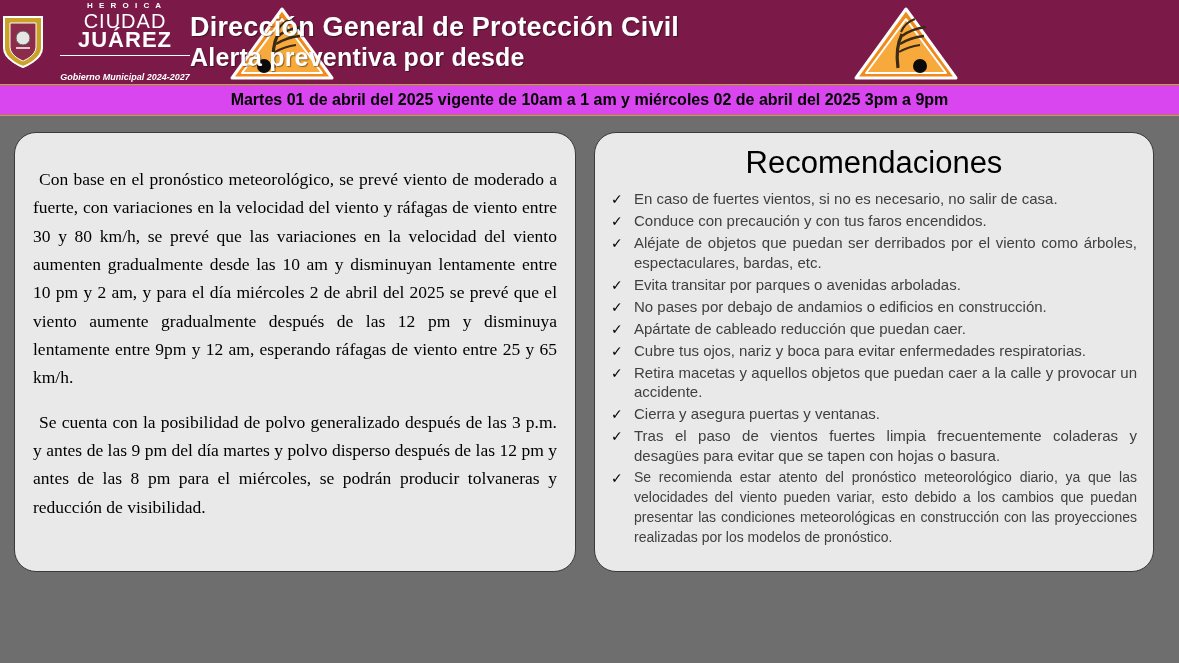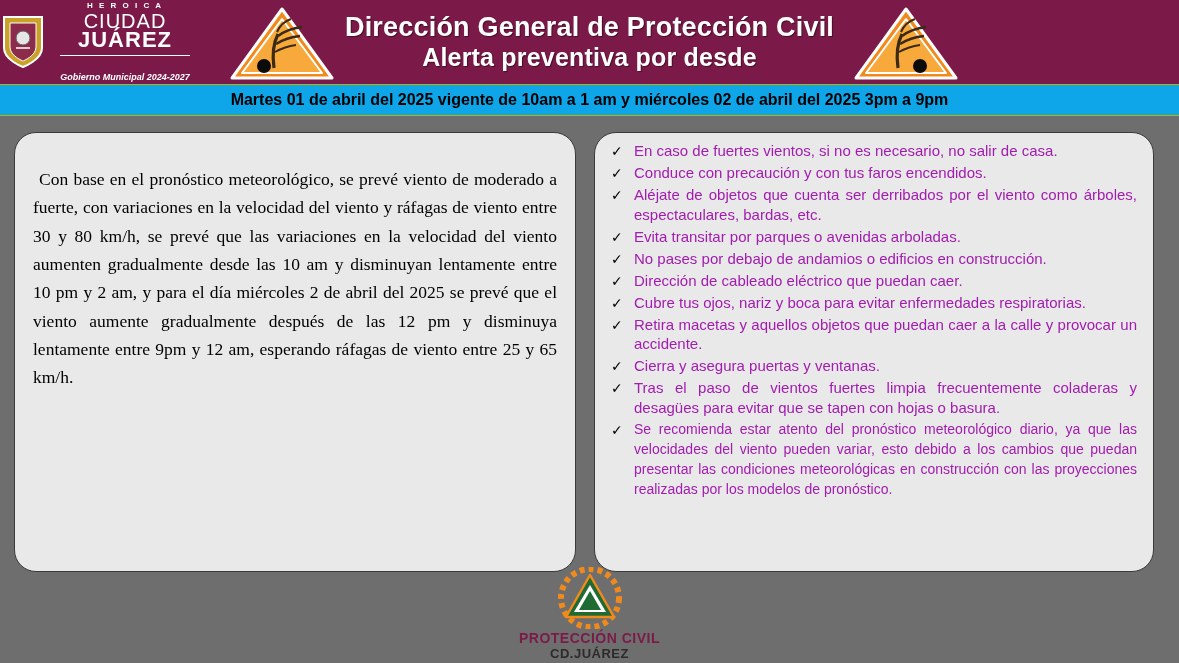--- a/index.html
+++ b/index.html
@@ -68,21 +68,21 @@
   .logo-gob {
     font-size: 9px;
     font-style: italic;
     font-weight: bold;
     margin-top: 3px;
     border-top: 1px solid #ffffff;
     padding-top: 17px;
   }
   .header-titles {
     flex: 1;
-    text-align: center;
+    text-align: left;
     color: #ffffff;
     z-index: 2;
   }
   .header-title-1 {
     font-size: 27px;
     font-weight: bold;
     letter-spacing: 0.2px;
     text-shadow: 1px 1px 1px rgba(0,0,0,0.45);
     line-height: 1.15;
   }
@@ -98,21 +98,21 @@
     top: 6px;
     width: 108px;
     height: 76px;
   }
   .warn-left  { left: 228px; }
   .warn-right { left: 852px; }
 
   
   .datebar {
     height: 30px;
-    background: #0ea5e9;
+    background: #d946ef;
     display: flex;
     align-items: center;
     justify-content: center;
     border-top: 1px solid #b5b500;
     border-bottom: 1px solid #b5b500;
   }
   .datebar-text {
     font-size: 16px;
     font-weight: bold;
     color: #000000;
@@ -177,21 +177,21 @@
     width: 14px;
     font-size: 14px;
     line-height: 1.35;
     color: #000000;
     font-family: "DejaVu Sans", sans-serif;
     padding-top: 1px;
   }
   .reco-text {
     font-size: 15px;
     line-height: 1.33;
-    color: #a21caf;
+    color: #404040;
     text-align: justify;
     text-justify: inter-word;
     flex: 1;
   }
   .reco-text.small {
     font-size: 14px;
     line-height: 1.42;
   }
 
   
@@ -282,47 +282,49 @@
 </div>
 
 <div class="datebar">
   <div class="datebar-text">Martes 01 de abril del 2025 vigente de 10am a 1 am y  miércoles 02 de abril del 2025  3pm a 9pm</div>
 </div>
 
 <div class="content">
 
   <div class="panel panel-left">
     <p class="para">Con base en el pronóstico meteorológico, se prevé viento de moderado a fuerte, con variaciones en la velocidad del viento y  ráfagas  de viento entre 30 y 80 km/h, se prevé que las variaciones en la velocidad del viento aumenten gradualmente desde las 10 am y disminuyan lentamente entre 10 pm y 2 am,  y para el día miércoles 2 de abril del 2025 se prevé que el viento aumente gradualmente después de las 12 pm y disminuya lentamente entre 9pm y 12 am, esperando ráfagas de viento entre 25 y 65 km/h.</p>
+    <p class="para">Se cuenta con la posibilidad de polvo generalizado después de las 3 p.m. y antes de las 9 pm del día martes y polvo disperso después de las 12 pm y antes de las 8 pm para el miércoles, se podrán producir tolvaneras y reducción de visibilidad.</p>
   </div>
 
   <div class="panel panel-right">
+    <div class="reco-title">Recomendaciones</div>
     <ul class="reco-list">
       <li class="reco-item">
         <span class="check">✓</span>
         <span class="reco-text">En caso de fuertes vientos, si no es necesario, no salir de casa.</span>
       </li>
       <li class="reco-item">
         <span class="check">✓</span>
         <span class="reco-text">Conduce con precaución y con tus faros encendidos.</span>
       </li>
       <li class="reco-item">
         <span class="check">✓</span>
-        <span class="reco-text">Aléjate de objetos que cuenta ser derribados por el viento como árboles, espectaculares, bardas, etc.</span>
+        <span class="reco-text">Aléjate de objetos que puedan ser derribados por el viento como árboles, espectaculares, bardas, etc.</span>
       </li>
       <li class="reco-item">
         <span class="check">✓</span>
         <span class="reco-text">Evita transitar por parques o avenidas arboladas.</span>
       </li>
       <li class="reco-item">
         <span class="check">✓</span>
         <span class="reco-text">No pases por debajo de andamios o edificios en construcción.</span>
       </li>
       <li class="reco-item">
         <span class="check">✓</span>
-        <span class="reco-text">Dirección de cableado eléctrico que puedan caer.</span>
+        <span class="reco-text">Apártate de cableado reducción que puedan caer.</span>
       </li>
       <li class="reco-item">
         <span class="check">✓</span>
         <span class="reco-text">Cubre tus ojos, nariz y boca para evitar enfermedades respiratorias.</span>
       </li>
       <li class="reco-item">
         <span class="check">✓</span>
         <span class="reco-text">Retira macetas y aquellos objetos que puedan caer a la calle y provocar un accidente.</span>
       </li>
       <li class="reco-item">
@@ -333,26 +335,14 @@
         <span class="check">✓</span>
         <span class="reco-text">Tras el paso de vientos fuertes limpia frecuentemente coladeras y desagües para evitar que se tapen con hojas o basura.</span>
       </li>
       <li class="reco-item">
         <span class="check">✓</span>
         <span class="reco-text small">Se recomienda estar atento del pronóstico meteorológico diario, ya que las velocidades del viento pueden variar, esto debido a los cambios que puedan presentar las condiciones meteorológicas en construcción con las proyecciones realizadas por los modelos de pronóstico.</span>
       </li>
     </ul>
   </div>
 
-  <div class="footer-logo">
-    <div class="pc-badge">
-      <svg width="72" height="62" viewBox="0 0 72 62">
-        <circle cx="36" cy="31" r="29" fill="none" stroke="#f18a1c" stroke-width="6" stroke-dasharray="5 4"></circle>
-        <path d="M36 8 L60 50 H12 Z" fill="#1f6b33" stroke="#f18a1c" stroke-width="2.5" stroke-linejoin="round"></path>
-        <path d="M36 18 L52 45 H20 Z" fill="#ffffff"></path>
-        <path d="M36 24 L47 43 H25 Z" fill="#1f6b33"></path>
-      </svg>
-    </div>
-    <div class="pc-text1">PROTECCIÓN CIVIL</div>
-    <div class="pc-text2">CD.JUÁREZ</div>
-  </div>
 
 </div>
 
 </body></html>

